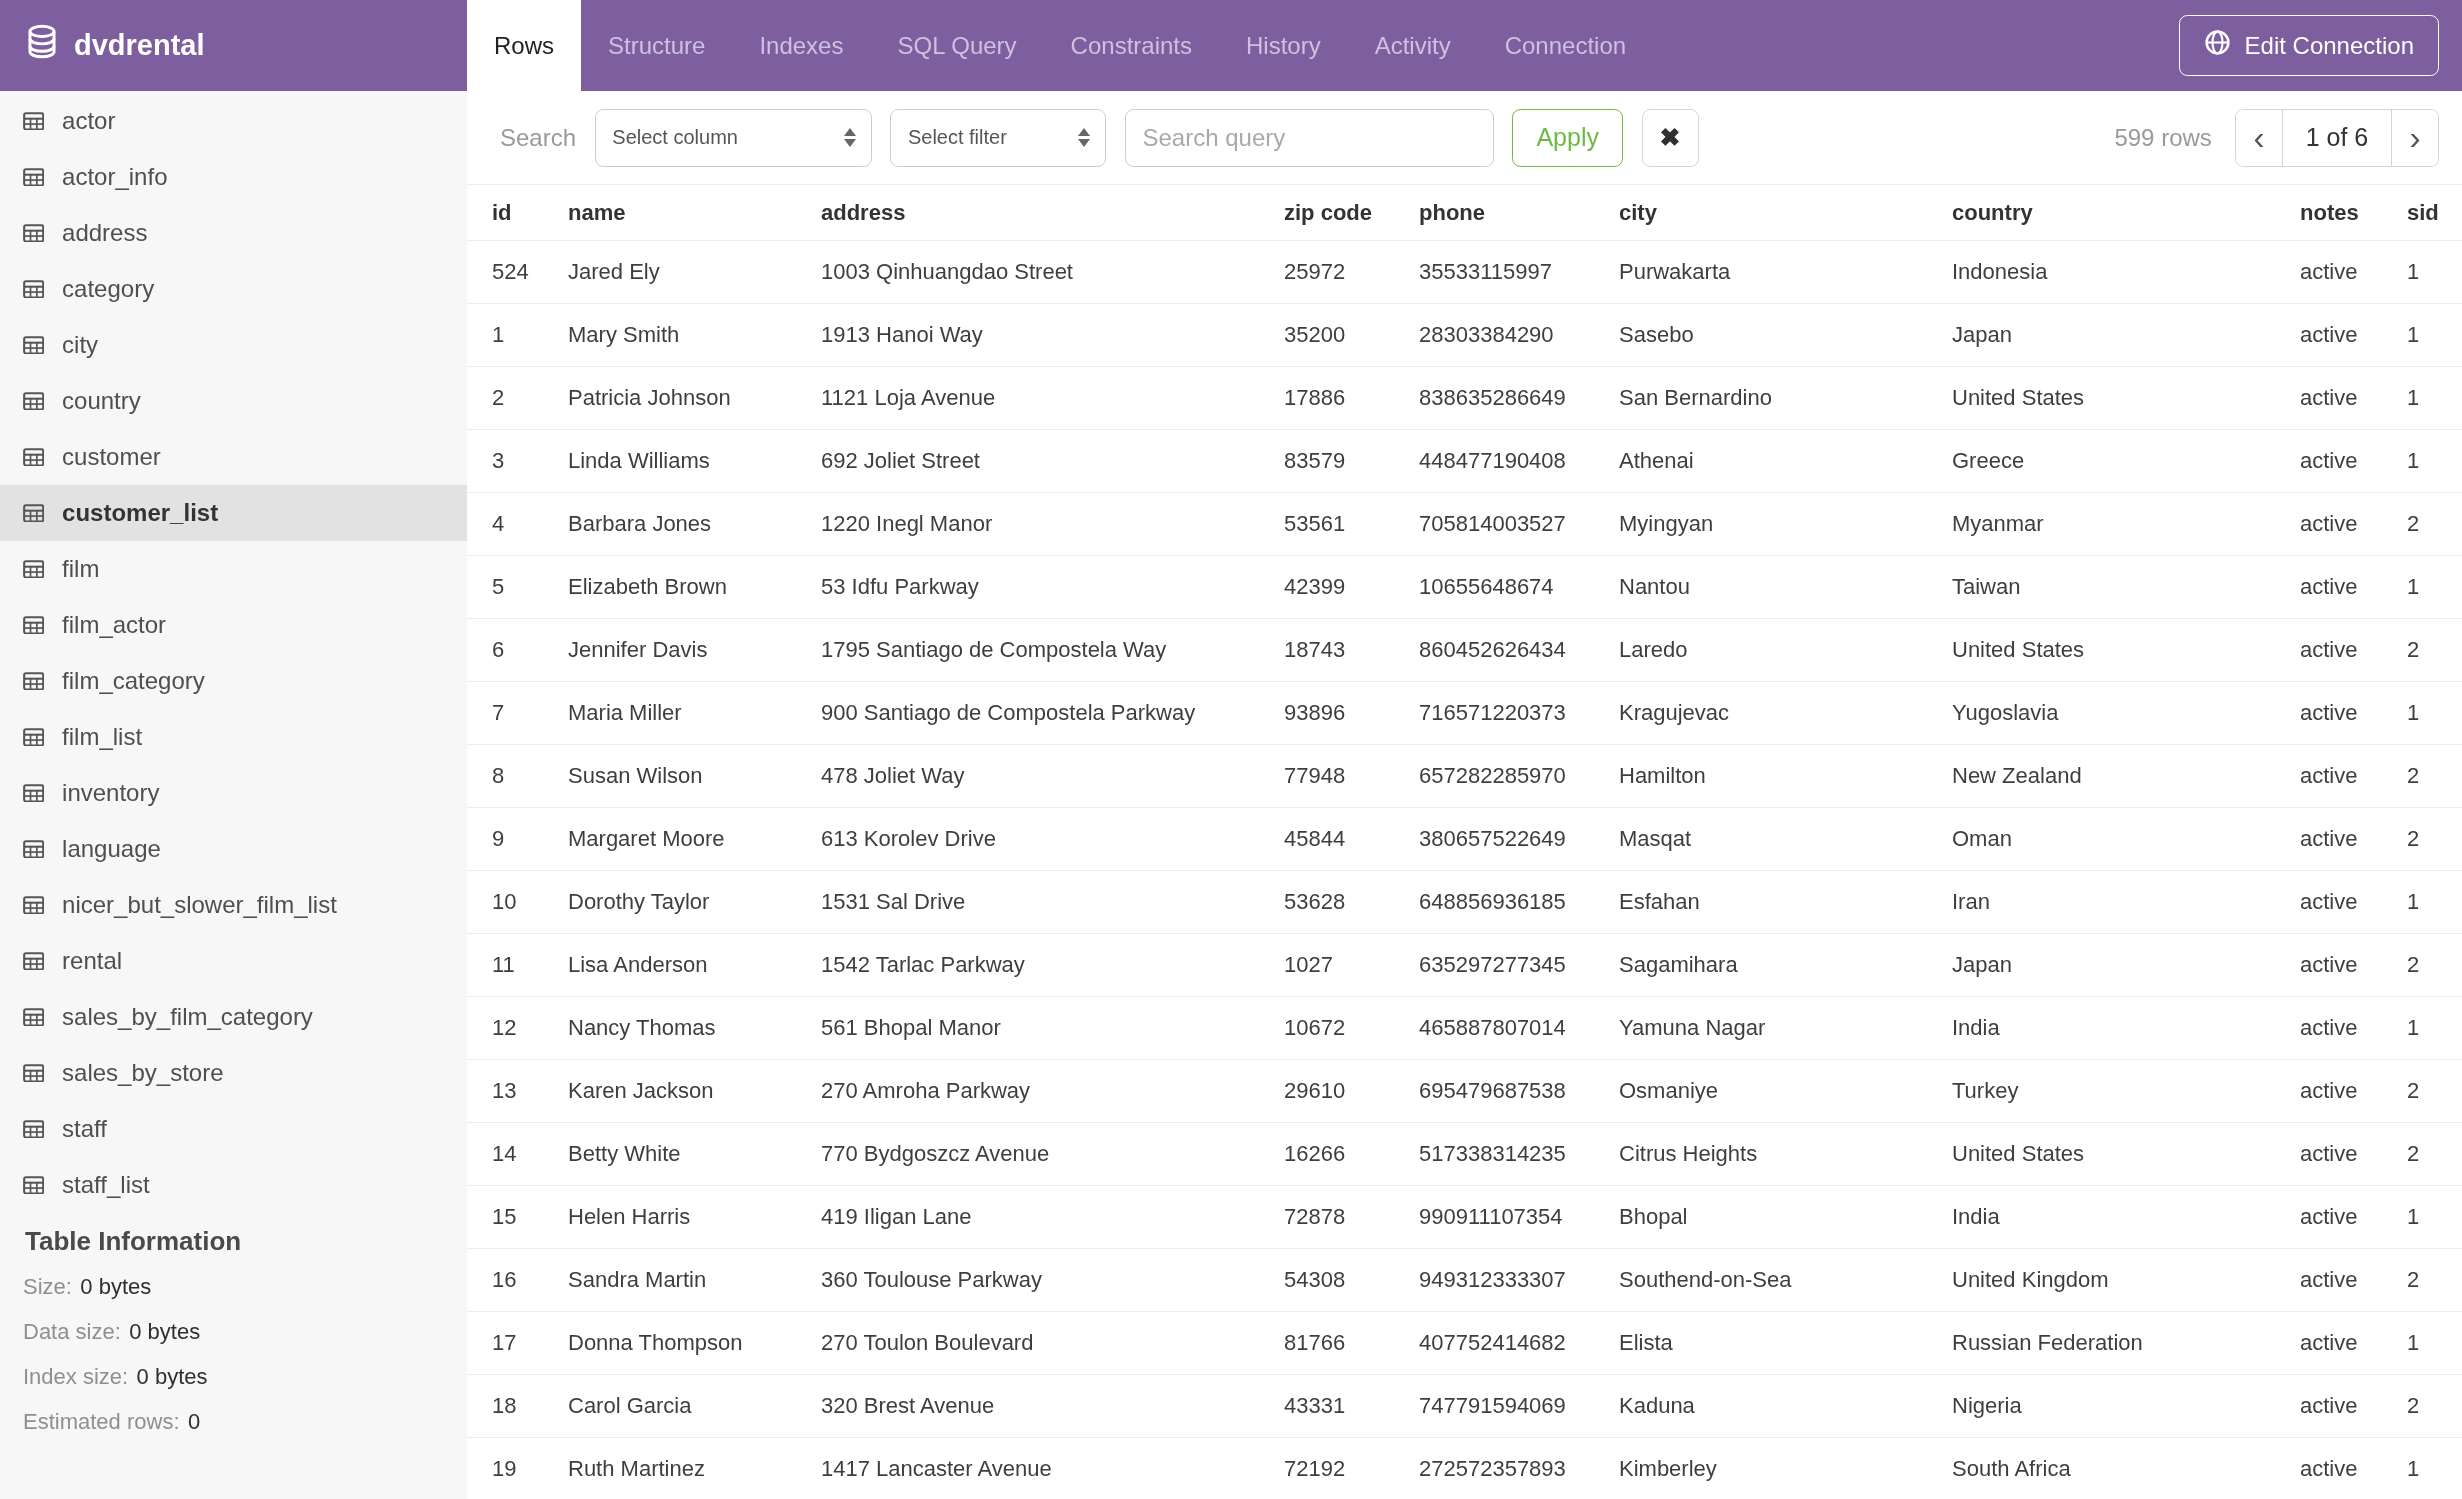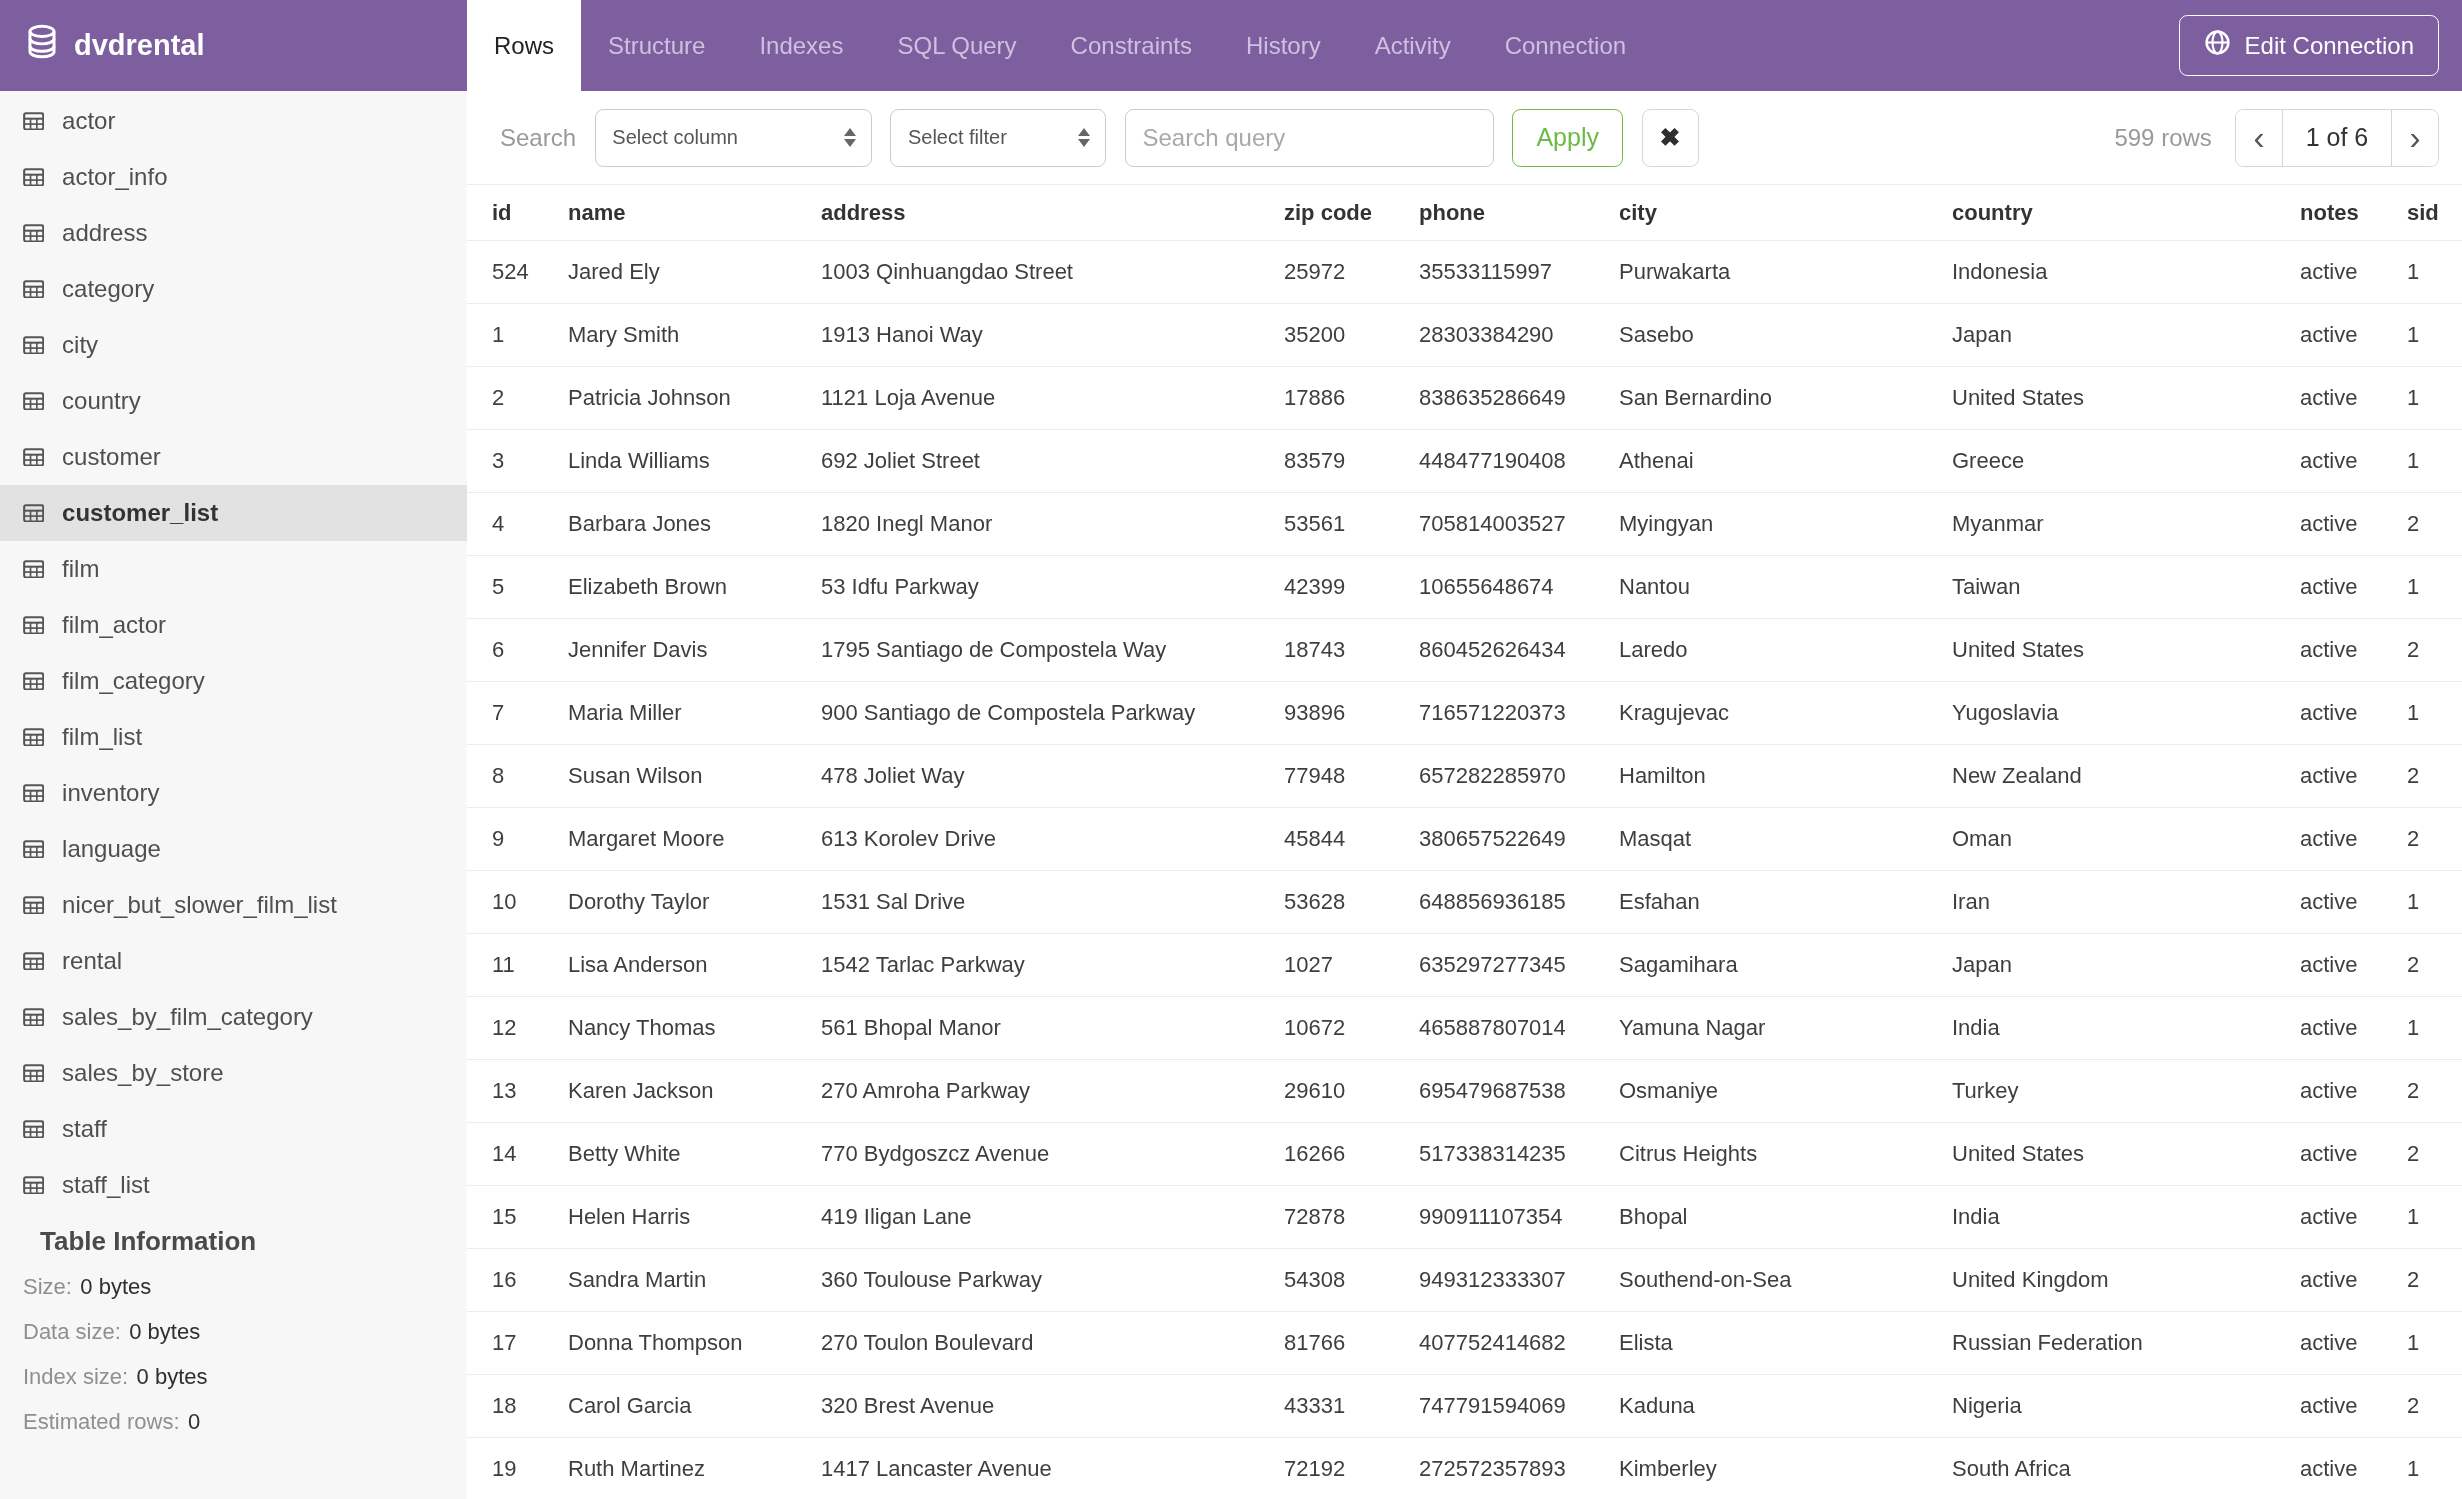--- a/index.html
+++ b/index.html
@@ -21,21 +21,21 @@
   
   .content { display:flex; height:1409px; }
 
   
   .sidebar { width:467px; flex-shrink:0; background:#f7f7f7; padding-top:1.9px; overflow:hidden; }
   .side-item { height:56px; display:flex; align-items:center; gap:17.7px; padding-left:23px;
                font-size:24px; color:#4f4f4f; cursor:pointer; }
   .side-item.selected { background:#e2e2e2; font-weight:bold; color:#333; }
   .side-item svg { flex-shrink:0; }
   .info-heading { margin-top:5.6px; height:46px; display:flex; align-items:center;
-                  padding-left:40px; font-size:26px; font-weight:bold; color:#4a4a4a; }
+                  padding-left:25px; font-size:26px; font-weight:bold; color:#4a4a4a; }
   .info-row { height:45px; display:flex; align-items:center; padding-left:23px; font-size:22px; }
   .info-row .lbl { color:#8f8f8f; }
   .info-row .val { color:#2f2f2f; margin-left:8.4px; }
 
   
   .main { flex:1; min-width:0; display:flex; flex-direction:column; background:#fff; }
 
   .toolbar { height:93px; flex-shrink:0; display:flex; align-items:center;
              padding:0 23px 0 33px; gap:18.6px; }
   .search-label { font-size:24px; color:#9a9a9a; }
@@ -493,21 +493,21 @@
               <td>83579</td>
               <td>448477190408</td>
               <td>Athenai</td>
               <td>Greece</td>
               <td>active</td>
               <td>1</td>
             </tr>
             <tr>
               <td>4</td>
               <td>Barbara Jones</td>
-              <td>1820 Inegl Manor</td>
+              <td>1220 Inegl Manor</td>
               <td>53561</td>
               <td>705814003527</td>
               <td>Myingyan</td>
               <td>Myanmar</td>
               <td>active</td>
               <td>2</td>
             </tr>
             <tr>
               <td>5</td>
               <td>Elizabeth Brown</td>

